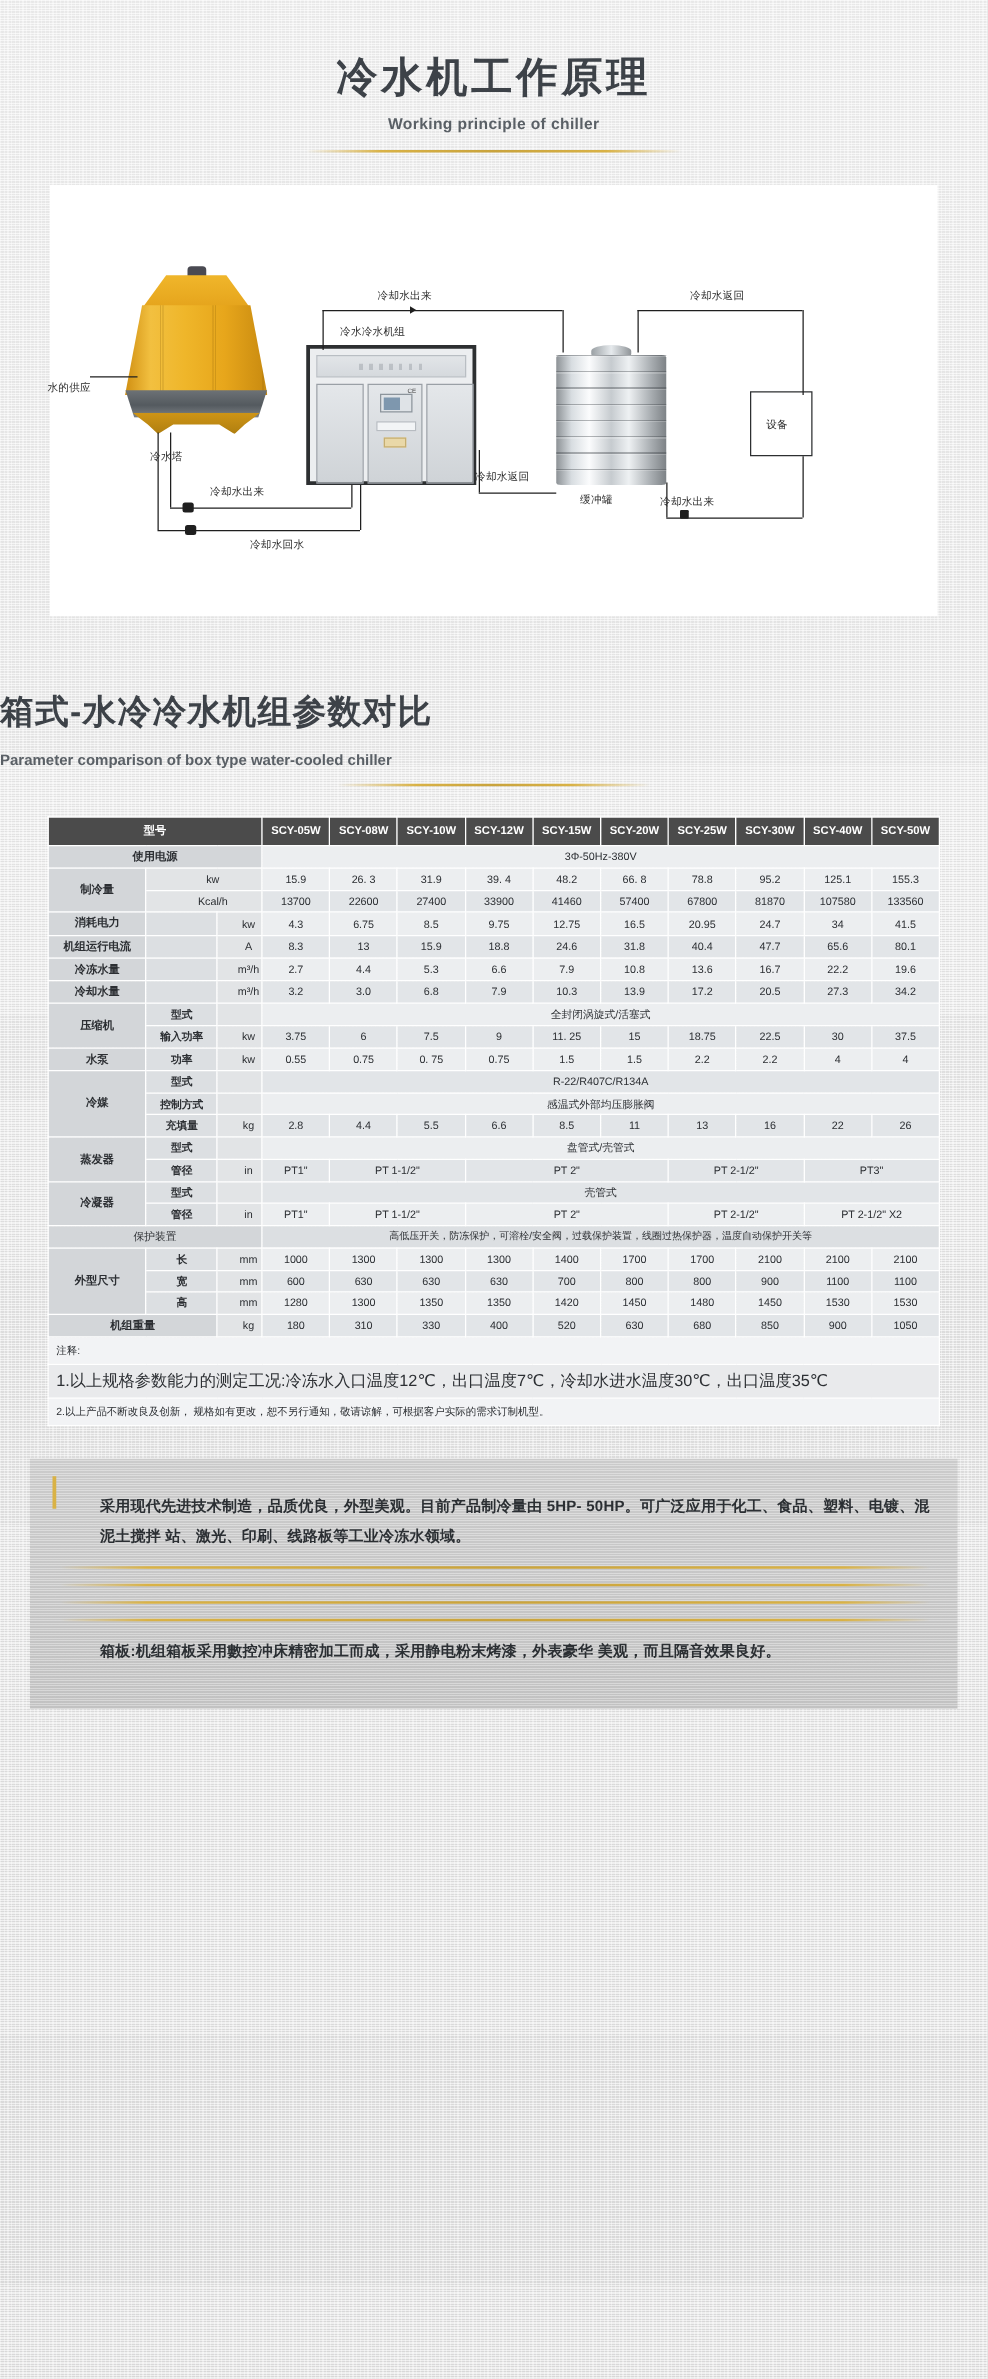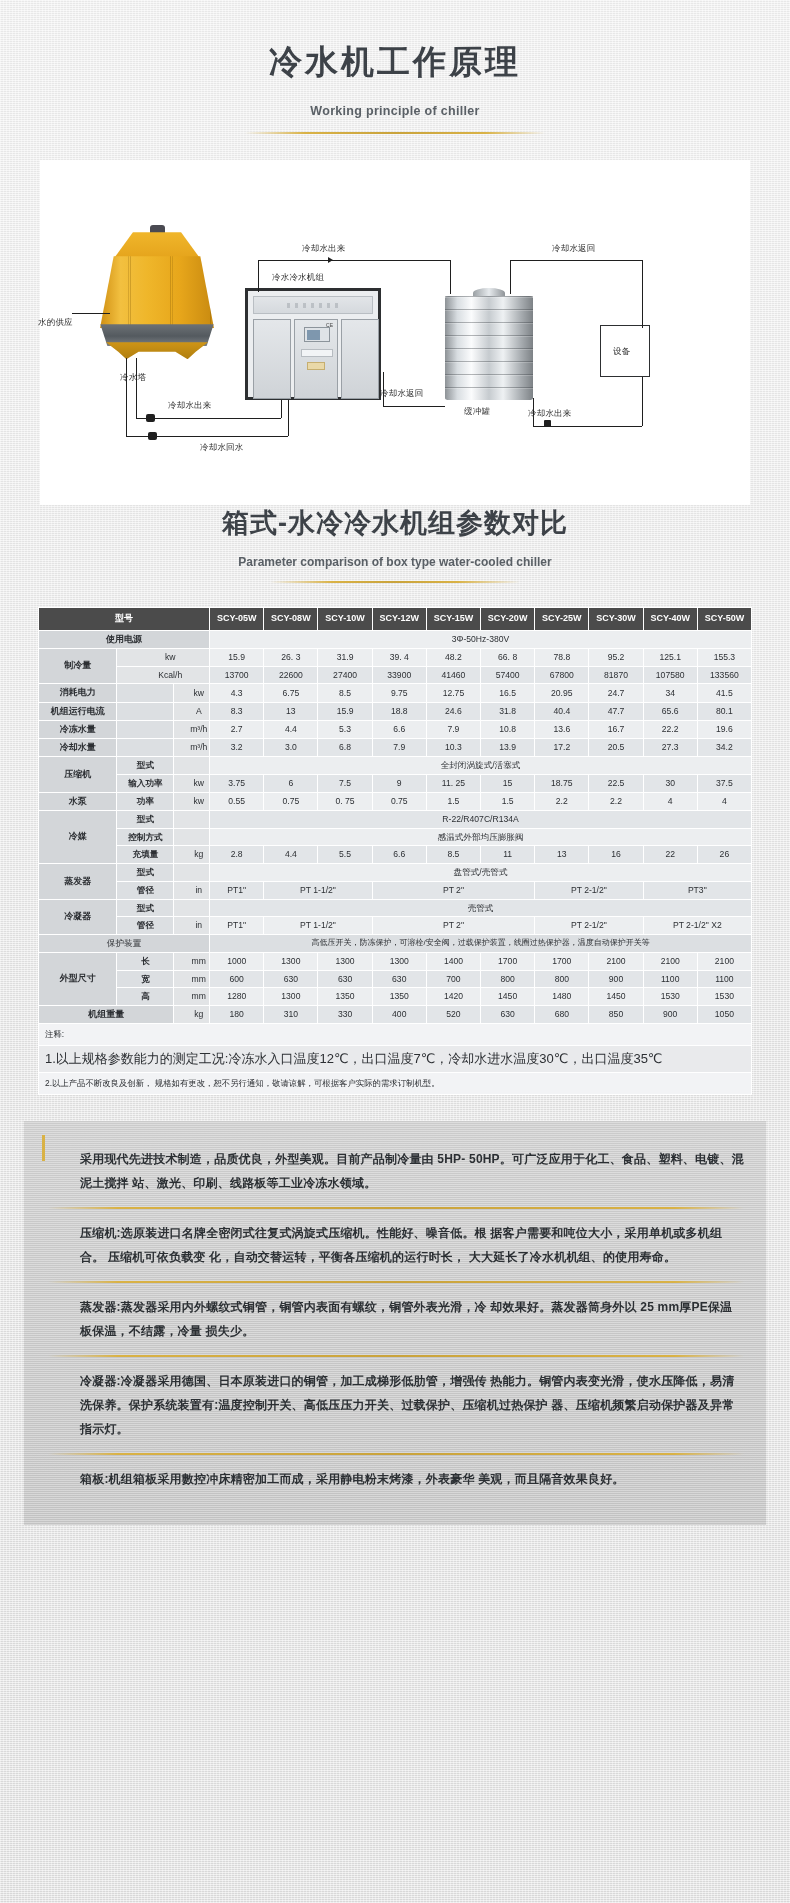--- a/index.html
+++ b/index.html
@@ -25,21 +25,21 @@
   
   .hero { padding-top: 44px; text-align: center; }
   .hero-title {
     font-size: 33px;
     font-weight: 700;
     letter-spacing: 3px;
     color: #3d4248;
     line-height: 1.1;
   }
   .hero-sub {
-    margin-top: 24px;
+    margin-top: 12px;
     font-size: 12.5px;
     font-weight: 700;
     letter-spacing: .3px;
     color: #5a6066;
   }
   .hero-rule {
     width: 300px;
     height: 2px;
     margin: 14px auto 0;
     background: linear-gradient(90deg, rgba(214,178,70,0) 0%, #d9b246 20%, #c9a33c 50%, #d9b246 80%, rgba(214,178,70,0) 100%);
@@ -135,21 +135,21 @@
   
   .equip { position:absolute; left:560px; top:165px; width:50px; height:52px;
            border:1px solid #2d2f31; background:#fff; }
 
   .valve { position:absolute; width:7px; height:7px; background:#1f1f1f; border-radius:1px; }
   .pump  { position:absolute; width:9px; height:8px; background:#1f1f1f; border-radius:2px; }
   .arrow { position:absolute; width:0;height:0; border-left:5px solid #1f1f1f;
            border-top:3px solid transparent; border-bottom:3px solid transparent; }
 
   
-  .sec2 { text-align:center; }
+  .sec2 { margin-top: 58px; text-align:left; }
   .sec2-title { font-size: 27px; font-weight:700; color:#3d4248; letter-spacing: 1px; }
   .sec2-sub { margin-top: 14px; font-size: 12px; font-weight:700; color:#5a6066; }
   .sec2-rule { width: 250px; height:2px; margin: 12px auto 0;
      background: linear-gradient(90deg, rgba(214,178,70,0) 0%, #d9b246 25%, #c9a33c 50%, #d9b246 75%, rgba(214,178,70,0) 100%); }
 
   
   .table-wrap { margin: 24px 38px 0 38px; }
   table.spec { width:100%; border-collapse: collapse; font-size: 8.6px; color:#2c2f33; }
   table.spec td, table.spec th {
     border: 1px solid #ffffff;
@@ -545,24 +545,21 @@
             <td class="foot" colspan="13">2.以上产品不断改良及创新， 规格如有更改，恕不另行通知，敬请谅解，可根据客户实际的需求订制机型。</td>
           </tr>
         </tbody>
     </table>
   </div>
 
   <div class="desc">
     <div id="desc-body">
         <div class="para">采用现代先进技术制造，品质优良，外型美观。目前产品制冷量由 5HP- 50HP。可广泛应用于化工、食品、塑料、电镀、混泥土搅拌 站、激光、印刷、线路板等工业冷冻水领域。</div>
         <div class="sep"></div>
-        <div class="para">压缩机:选原装进口名牌全密闭式往复式涡旋式压缩机。性能好、噪音低。根 据客户需要和吨位大小，采用单机或多机组合。 压缩机可依负载变 化，自动交替运转，平衡各压缩机的运行时长， 大大延长了冷水机机组、的使用寿命。</div>
         <div class="sep"></div>
-        <div class="para">蒸发器:蒸发器采用内外螺纹式铜管，铜管内表面有螺纹，铜管外表光滑，冷 却效果好。蒸发器筒身外以 25 mm厚PE保温板保温，不结露，冷量 损失少。</div>
         <div class="sep"></div>
-        <div class="para">冷凝器:冷凝器采用德国、日本原装进口的铜管，加工成梯形低肋管，增强传 热能力。铜管内表变光滑，使水压降低，易清洗保养。保护系统装置有:温度控制开关、高低压压力开关、过载保护、压缩机过热保护 器、压缩机频繁启动保护器及异常指示灯。</div>
         <div class="sep"></div>
         <div class="para">箱板:机组箱板采用數控冲床精密加工而成，采用静电粉末烤漆，外表豪华 美观，而且隔音效果良好。</div>
       </div>
   </div>
 
   <div class="bottom-pad"></div>
 </div>
 
 </body></html>

